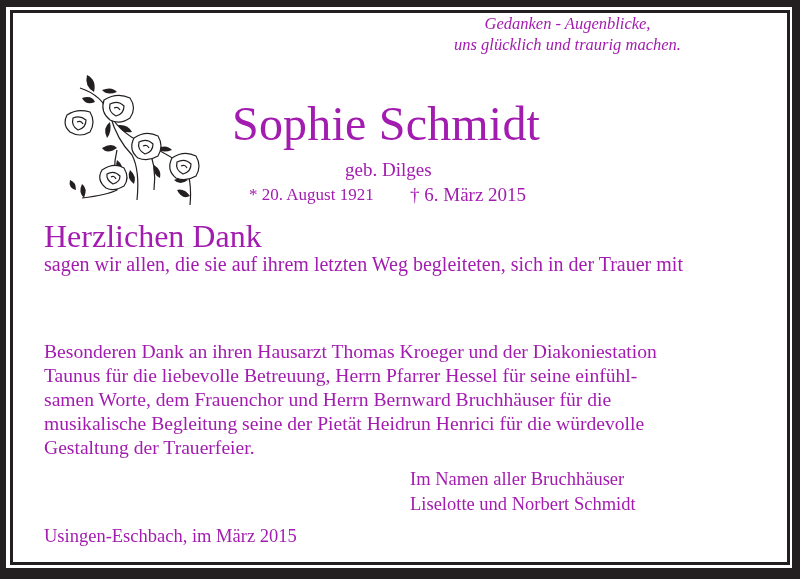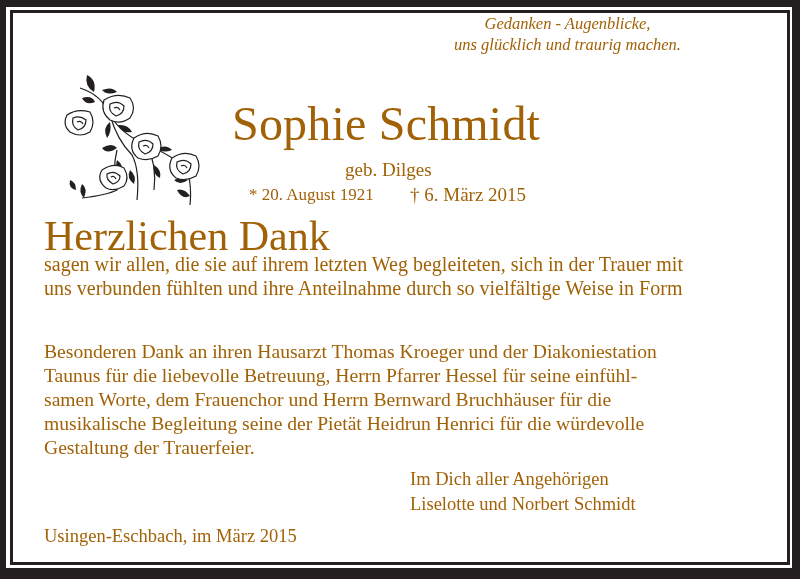--- a/index.html
+++ b/index.html
@@ -9,32 +9,32 @@
     background: #231f20; box-sizing: border-box;
   }
   .frame-gap {
     position: absolute; left: 6px; top: 7px; right: 8px; bottom: 11px;
     background: #ffffff;
   }
   .frame-inner {
     position: absolute; left: 10px; top: 10px; right: 10px; bottom: 14px;
     border: 3px solid #231f20; background: #ffffff; box-sizing: border-box;
   }
-  .serif { font-family: "Liberation Serif", "DejaVu Serif", serif; color: #a16207; }
+  .serif { font-family: "Liberation Serif", "DejaVu Serif", serif; color: #a21caf; }
   .abs { position: absolute; white-space: nowrap; }
   .quote {
     position: absolute; left: 400px; width: 335px; top: 14px; text-align: center;
     font-style: italic; font-size: 16.5px; line-height: 20.5px;
   }
   .quote div { white-space: nowrap; }
   .name { left: 232px; top: 96px; font-size: 48px; line-height: 56px; letter-spacing: 0.2px; }
   .maiden { left: 345px; top: 159px; font-size: 19px; line-height: 22px; }
   .birth { left: 249px; top: 183px; font-size: 17px; line-height: 24px; }
   .death { left: 410px; top: 183px; font-size: 19px; line-height: 24px; }
-  .heading { left: 44px; top: 217px; font-size: 42px; line-height: 38px; }
+  .heading { left: 44px; top: 217px; font-size: 32px; line-height: 38px; }
   .para { position: absolute; left: 44px; font-size: 20px; line-height: 24px; }
   .para div { white-space: nowrap; }
   .p1 { top: 252px; }
   .p2 { top: 340px; font-size: 19.6px; }
   .sig { position: absolute; left: 410px; top: 467px; font-size: 18.5px; line-height: 25px; }
   .sig div { white-space: nowrap; }
   .place { left: 44px; top: 524px; font-size: 18.5px; line-height: 24px; }
   .roses { position: absolute; left: 62px; top: 70px; width: 150px; height: 135px; }
 </style>
 </head>
@@ -96,29 +96,28 @@
 
 <div class="abs serif name">Sophie Schmidt</div>
 <div class="abs serif maiden">geb. Dilges</div>
 <div class="abs serif birth">* 20. August 1921</div>
 <div class="abs serif death">† 6. März 2015</div>
 
 <div class="abs serif heading">Herzlichen Dank</div>
 
 <div class="para p1 serif">
   <div>sagen wir allen, die sie auf ihrem letzten Weg begleiteten, sich in der Trauer mit</div>
-  <div>uns verbunden fühlten und ihre Anteilnahme durch so vielfältige Weise in Form</div>
 </div>
 
 <div class="para p2 serif">
   <div>Besonderen Dank an ihren Hausarzt Thomas Kroeger und der Diakoniestation</div>
   <div>Taunus für die liebevolle Betreuung, Herrn Pfarrer Hessel für seine einfühl-</div>
   <div>samen Worte, dem Frauenchor und Herrn Bernward Bruchhäuser für die</div>
   <div>musikalische Begleitung seine der Pietät Heidrun Henrici für die würdevolle</div>
   <div>Gestaltung der Trauerfeier.</div>
 </div>
 
 <div class="sig serif">
-  <div>Im Dich aller Angehörigen</div>
+  <div>Im Namen aller Bruchhäuser</div>
   <div>Liselotte und Norbert Schmidt</div>
 </div>
 
 <div class="abs serif place">Usingen-Eschbach, im März 2015</div>
 
 </body></html>

